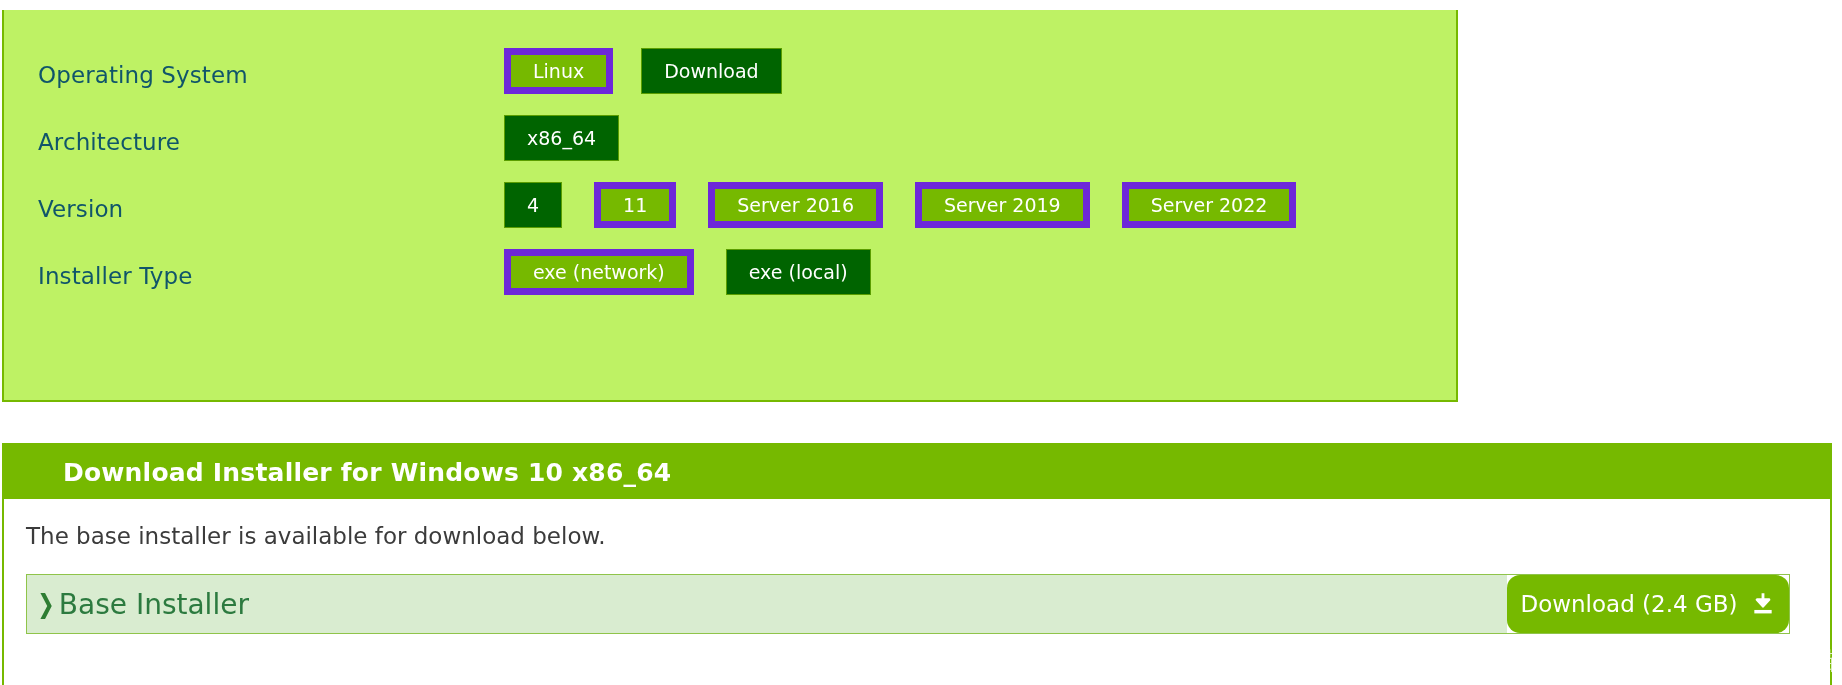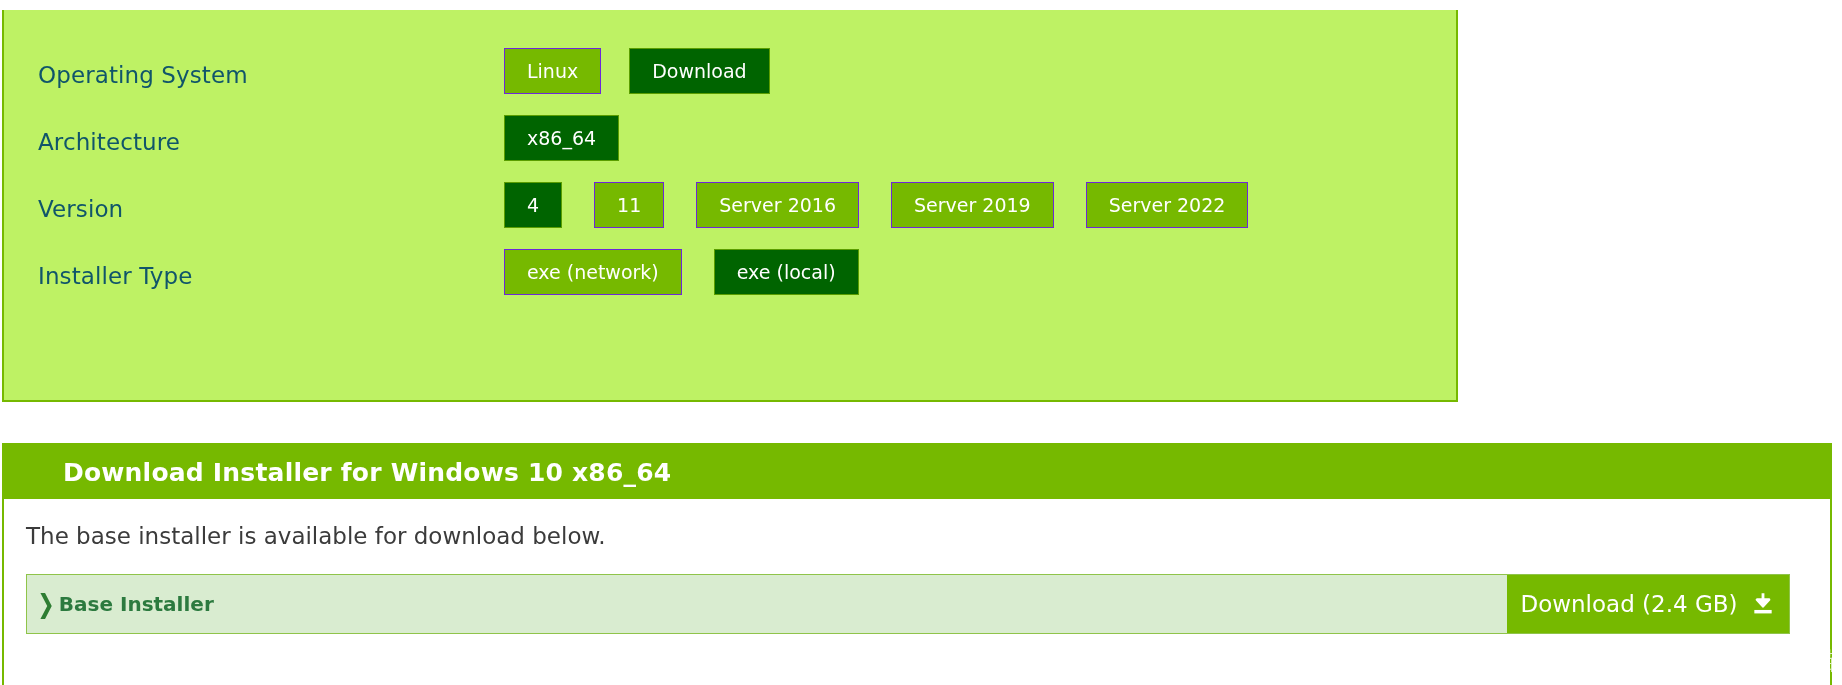--- a/index.html
+++ b/index.html
@@ -63,21 +63,21 @@
     display: inline-flex;
     align-items: center;
     justify-content: center;
     min-width: 40px;
     height: 46px;
     padding: 0 22px;
     box-sizing: border-box;
     font-size: 19px;
     color: #ffffff;
     background: #76b900;
-    border: 1px solid #6d28d9;
+    border: 7px solid #6d28d9;
     cursor: pointer;
     white-space: nowrap;
     font-family: "DejaVu Sans", "Liberation Sans", sans-serif;
   }
   .opt-btn.selected {
     background: #006400;
     border: 1px solid #5a9e00;
   }
 
   
@@ -143,36 +143,37 @@
   .chevron-icon {
     display: inline-block;
     color: #2e7d32;
     font-size: 26px;
     font-weight: bold;
     line-height: 1;
     margin-right: 2px;
     transform: scaleX(0.8);
   }
   .installer-label {
-    font-size: 20px;
-    font-weight: bold;
+    font-size: 28px;
+    font-weight: normal;
     color: #2c7a3f;
     font-family: "DejaVu Sans", "Liberation Sans", sans-serif;
   }
   .download-btn {
     flex: 0 0 282px;
     background: #76b900;
     color: #ffffff;
     display: flex;
     align-items: center;
     justify-content: center;
     gap: 12px;
     font-size: 23px;
     cursor: pointer;
     font-family: "DejaVu Sans", "Liberation Sans", sans-serif;
+    border-radius: 13px;
   }
   .dl-icon {
     display: inline-flex;
     align-items: center;
   }
 
   .watermark {
     position: absolute;
     right: 6px;
     bottom: 8px;

